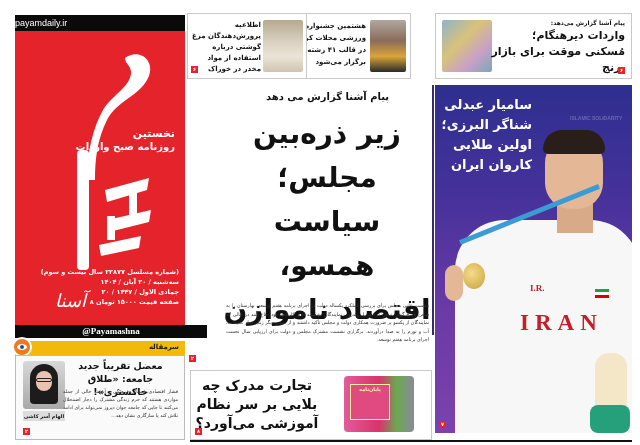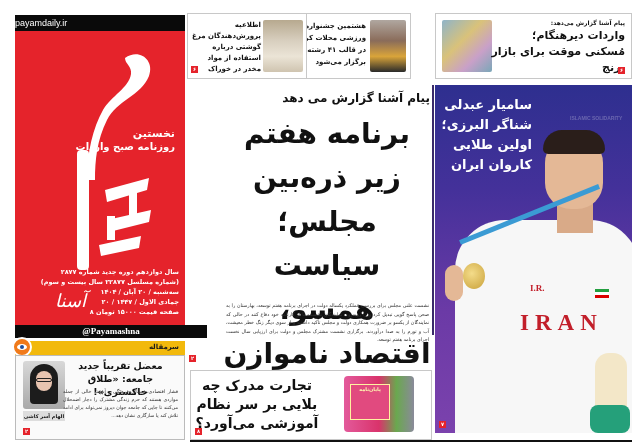--- a/index.html
+++ b/index.html
@@ -32,21 +32,21 @@
   .ed-title { position: absolute; right: 6px; top: 3px; width: 115px; text-align: center; font-size: 9.5px; line-height: 13px; font-weight: bold; direction: rtl; }
   .ed-body { position: absolute; right: 6px; top: 32px; width: 115px; text-align: justify; font-size: 4.8px; line-height: 8px; direction: rtl; color: #333; }
   .pagebadge { position: absolute; width: 7px; height: 7px; background: #e5232b; color: #fff; font-size: 5px; line-height: 7px; text-align: center; font-weight: bold; }
 
   
   .teaser { position: absolute; top: 13px; height: 66px; border: 1px solid #c8c8c8; background: #fff; }
   .teaser .img { position: absolute; top: 6px; width: 38px; height: 52px; border-radius: 2px; }
   .teaser .txt { position: absolute; top: 6px; text-align: right; direction: rtl; font-weight: bold; }
 
   
-  .main-kicker { position: absolute; left: 225px; top: 91px; width: 205px; text-align: right; font-size: 12px; font-weight: bold; direction: rtl; }
+  .main-kicker { position: absolute; left: 225px; top: 91px; width: 205px; text-align: center; font-size: 10px; font-weight: bold; direction: rtl; }
   .main-head { position: absolute; left: 222px; top: 112px; width: 210px; text-align: center; direction: rtl; font-family: "DejaVu Sans", sans-serif; font-weight: bold; font-size: 28px; line-height: 44px; letter-spacing: -1px; }
   .main-body { position: absolute; left: 226px; top: 302px; width: 203px; text-align: justify; direction: rtl; font-size: 4.8px; line-height: 8.5px; color: #333; }
 
   
   .sport { position: absolute; left: 435px; top: 85px; width: 197px; height: 348px; background: linear-gradient(180deg,#2e2f8f 0%,#44319a 30%,#6b3aa6 65%,#7b42ad 100%); overflow: hidden; }
   .sport .headline { position: absolute; right: 100px; top: 10px; color: #fff; text-align: right; direction: rtl; font-weight: bold; font-size: 13px; line-height: 20px; }
   .sport .bgtext { position: absolute; left: 135px; top: 30px; color: rgba(255,255,255,0.25); font-size: 5px; font-weight: bold; font-family: "Liberation Sans", sans-serif; }
   .sport .head { position: absolute; left: 110px; top: 50px; width: 58px; height: 74px; border-radius: 28px 28px 26px 26px; background: #e4b896; }
   .sport .hair { position: absolute; left: 108px; top: 45px; width: 62px; height: 24px; border-radius: 30px 30px 8px 8px; background: #2a1e1a; }
   .sport .neck { position: absolute; left: 122px; top: 118px; width: 36px; height: 30px; background: #d9aa88; }
@@ -81,21 +81,20 @@
     <path d="M62 205 L104 196 L102 208 L64 216 Z" fill="#fff"></path>
     <rect x="92" y="150" width="8" height="30" fill="#fff"></rect>
     <rect x="70" y="176" width="8" height="24" fill="#fff"></rect>
   </svg>
   <div class="tagline">
     <div class="first">نخستین</div>
     <div>روزنامه صبح واردات</div>
   </div>
   <div class="asna">آسنا</div>
   <div class="pubinfo">
-    <div>سال دوازدهم دوره جدید شماره ۲۸۷۷</div>
     <div>(شماره مسلسل ۲۲۸۷۷ سال بیست و سوم)</div>
     <div>سه‌شنبه / ۲۰ آبان / ۱۴۰۴</div>
     <div>۲۰ / جمادی الاول / ۱۴۴۷</div>
     <div>۸ صفحه قیمت ۱۵۰۰۰ تومان</div>
   </div>
 </div>
 <div class="social">@Payamashna</div>
 
 <div class="ed-bar">
   <span class="label">سرمقاله</span>
@@ -130,21 +129,20 @@
 </div>
 
 <div class="teaser" style="left:187px; width:120px;">
   <div class="img" style="right:3px; width:40px; background: linear-gradient(180deg,#b7a98f 0%,#d8cfbf 40%,#ebe4d6 70%,#cfc4b0 100%);"></div>
   <div class="txt" style="right:45px; width:72px; font-size:7px; line-height:11px;">اطلاعیه پرورش‌دهندگان مرغ گوشتی درباره استفاده از مواد مخدر در خوراک</div>
   <div class="pagebadge" style="left:3px; bottom:5px;">۶</div>
 </div>
 
 <div class="main-kicker">پیام آشنا گزارش می دهد</div>
 <div class="main-head">
-  <div>برنامه هفتم</div>
   <div>زیر ذره‌بین مجلس؛</div>
   <div>سیاست همسو،</div>
   <div>اقتصاد ناموازن</div>
 </div>
 <div class="main-body">نشست علنی مجلس برای بررسی عملکرد یکساله دولت در اجرای برنامه هفتم توسعه، بهارستان را به صحن پاسخ گویی تبدیل کرد وزرا روبه‌روی نمایندگان نشستند تا از کارنامه خود دفاع کنند در حالی که نمایندگان از یکسو بر ضرورت همکاری دولت و مجلس تأکید داشتند و از سوی دیگر زنگ خطر معیشت، آب و تورم را به صدا درآوردند. برگزاری نشست مشترک مجلس و دولت برای ارزیابی سال نخست اجرای برنامه هفتم توسعه.</div>
 <div class="pagebadge" style="left:189px; top:355px;">۲</div>
 
 <div class="vrule"></div>
 
 <div class="sport">

